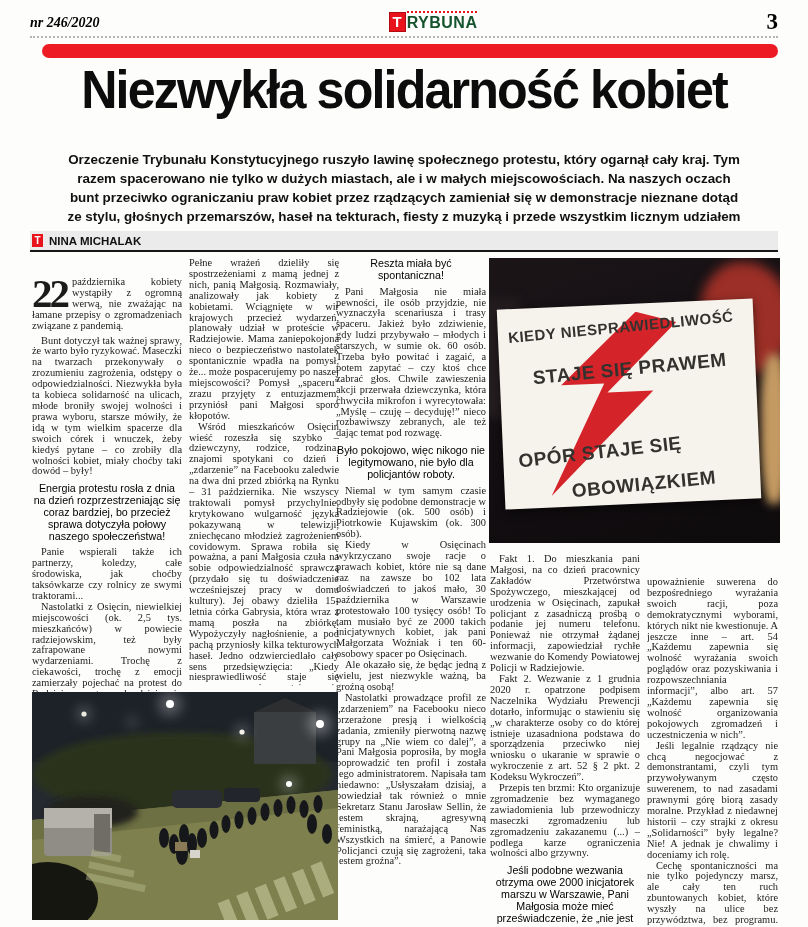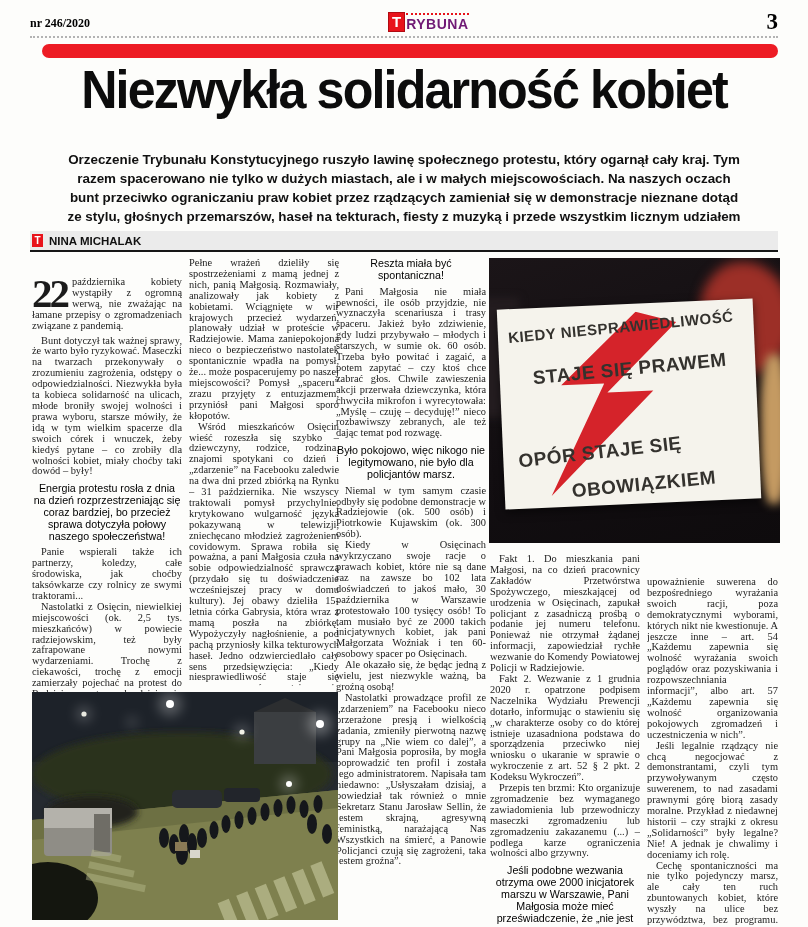--- a/index.html
+++ b/index.html
@@ -2,25 +2,25 @@
 <html><head>
 <meta charset="utf-8">
 <style>
   html,body{margin:0;padding:0;background:#e8e8e8;}
   .page{position:relative;width:808px;height:927px;background:#fdfdfb;margin:0 auto;
         font-family:"Liberation Serif",serif;overflow:hidden;}
 
   
   .header-row{position:absolute;left:30px;top:10px;width:748px;height:26px;
     border-bottom:2px dotted #b3b3b3;display:flex;justify-content:space-between;align-items:flex-end;}
-  .issue-number{font-weight:bold;font-size:12px;padding-bottom:5px;}
+  .issue-number{font-weight:bold;font-size:14px;padding-bottom:5px;font-style:italic;}
   .logo{display:flex;align-items:flex-end;padding-bottom:4px;}
   .logo-t{width:15px;height:18px;background:#e8131b;color:#fff;border:1px solid #b00b12;
     font-family:"Liberation Sans",sans-serif;font-weight:900;font-size:15px;line-height:17px;text-align:center;}
-  .logo-rest{color:#701a75;font-family:"Liberation Sans",sans-serif;font-weight:900;font-size:14px;
+  .logo-rest{color:#14532d;font-family:"Liberation Sans",sans-serif;font-weight:900;font-size:16px;
     letter-spacing:.5px;border-top:2px dotted #e8131b;padding-top:1px;margin-left:1px;}
   .page-number{font-weight:bold;font-size:23px;padding-bottom:1px;}
 
   .red-bar{position:absolute;left:42px;top:44px;width:736px;height:14px;background:#ed1c24;border-radius:8px;}
 
   
   .headline{position:absolute;left:0;top:62px;width:808px;text-align:center;white-space:nowrap;
     font-family:"Liberation Sans",sans-serif;font-weight:900;font-size:54px;letter-spacing:-2px;
     color:#0c0c0c;line-height:1;transform:scaleX(.93);}
   .lead{position:absolute;left:64px;top:150px;width:680px;text-align:center;
@@ -102,21 +102,21 @@
   </div>
 
   <div class="col" id="col2">
     <p class="noindent">Pełne wrażeń dzieliły się spostrzeżeniami z mamą jednej z nich, panią Małgosią. Rozmawiały, analizowały jak kobiety z kobietami. Wciągnięte w wir krajowych przecież wydarzeń, planowały udział w proteście w Radziejowie. Mama zaniepokojona nieco o bezpieczeństwo nastolatek spontanicznie wpadła na pomysł, że... może pospacerujemy po naszej miejscowości? Pomysł „spaceru” zrazu przyjęty z entuzjazmem, przyniósł pani Małgosi sporo kłopotów.</p>
     <p>Wśród mieszkańców Osięcin wieść rozeszła się szybko – dziewczyny, rodzice, rodzina, znajomi spotykani co dzień i „zdarzenie” na Facebooku zaledwie na dwa dni przed zbiórką na Rynku – 31 października. Nie wszyscy traktowali pomysł przychylnie, krytykowano wulgarność języka pokazywaną w telewizji, zniechęcano młodzież zagrożeniem covidowym. Sprawa robiła się poważna, a pani Małgosia czuła na sobie odpowiedzialność sprawczą (przydało się tu doświadczenie wcześniejszej pracy w domu kultury). Jej obawy dzieliła 15-letnia córka Gabrysia, która wraz z mamą poszła na zbiórkę. Wypożyczyły nagłośnienie, a pod pachą przyniosły kilka tekturowych haseł. Jedno odzwierciedlało cały sens przedsięwzięcia: „Kiedy niesprawiedliwość staje się prawem, opór staje się obowiązkiem”.</p>
   </div>
 
   <div class="col" id="col3">
     <h3 class="subhead first">Reszta miała być spontaniczna!</h3>
     <p>Pani Małgosia nie miała pewności, ile osób przyjdzie, nie wyznaczyła scenariusza i trasy spaceru. Jakież było zdziwienie, gdy ludzi przybywało – młodych i starszych, w sumie ok. 60 osób. Trzeba było powitać i zagaić, a potem zapytać – czy ktoś chce zabrać głos. Chwile zawieszenia akcji przerwała dziewczynka, która chwyciła mikrofon i wyrecytowała: „Myślę – czuję – decyduję!” nieco rozbawiwszy zebranych, ale też dając temat pod rozwagę.</p>
-    <h3 class="subhead">Było pokojowo, więc nikogo nie legitymowano, nie było dla policjantów marsz.</h3>
+    <h3 class="subhead">Było pokojowo, więc nikogo nie legitymowano, nie było dla policjantów roboty.</h3>
     <p>Niemal w tym samym czasie odbyły się podobne demonstracje w Radziejowie (ok. 500 osób) i Piotrkowie Kujawskim (ok. 300 osób).</p>
     <p>Kiedy w Osięcinach wykrzyczano swoje racje o prawach kobiet, które nie są dane raz na zawsze bo 102 lata doświadczeń to jakoś mało, 30 października w Warszawie protestowało 100 tysięcy osób! To tam musiało być ze 2000 takich inicjatywnych kobiet, jak pani Małgorzata Woźniak i ten 60-osobowy spacer po Osięcinach.</p>
     <p>Ale okazało się, że będąc jedną z wielu, jest niezwykle ważną, ba groźną osobą!</p>
     <p>Nastolatki prowadzące profil ze „zdarzeniem” na Facebooku nieco przerażone presją i wielkością zadania, zmieniły pierwotną nazwę grupy na „Nie wiem co dalej”, a Pani Małgosia poprosiła, by mogła poprowadzić ten profil i została jego administratorem. Napisała tam niedawno: „Usłyszałam dzisiaj, a powiedział tak również o mnie Sekretarz Stanu Jarosław Sellin, że jestem skrajną, agresywną feministką, narażającą Nas Wszystkich na śmierć, a Panowie Policjanci czują się zagrożeni, taka jestem groźna”.</p>
   </div>
 
   <div class="col" id="col4">
     <p>Fakt 1. Do mieszkania pani Małgosi, na co dzień pracownicy Zakładów Przetwórstwa Spożywczego, mieszkającej od urodzenia w Osięcinach, zapukał policjant z zasadniczą prośbą o podanie jej numeru telefonu. Ponieważ nie otrzymał żądanej informacji, zapowiedział rychłe wezwanie do Komendy Powiatowej Policji w Radziejowie.</p>
     <p>Fakt 2. Wezwanie z 1 grudnia 2020 r. opatrzone podpisem Naczelnika Wydziału Prewencji dotarło, informując o stawieniu się „w charakterze osoby co do której istnieje uzasadniona podstawa do sporządzenia przeciwko niej wniosku o ukaranie w sprawie o wykroczenie z art. 52 § 2 pkt. 2 Kodeksu Wykroczeń”.</p>
     <p>Przepis ten brzmi: Kto organizuje zgromadzenie bez wymaganego zawiadomienia lub przewodniczy maseczki zgromadzeniu lub zgromadzeniu zakazanemu (...) – podlega karze ograniczenia wolności albo grzywny.</p>

